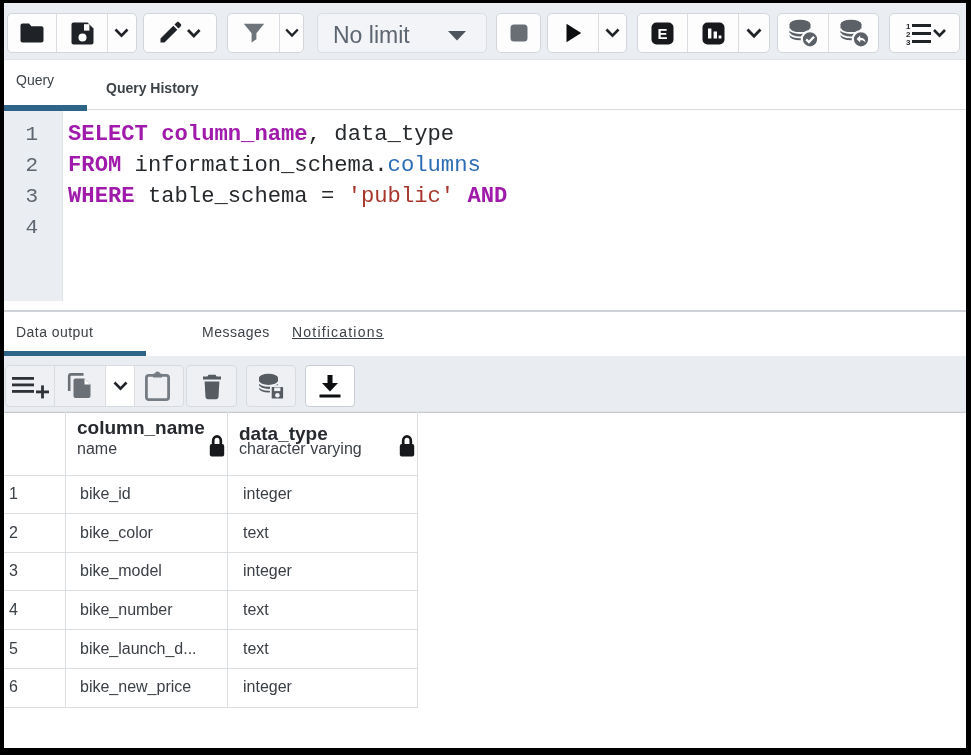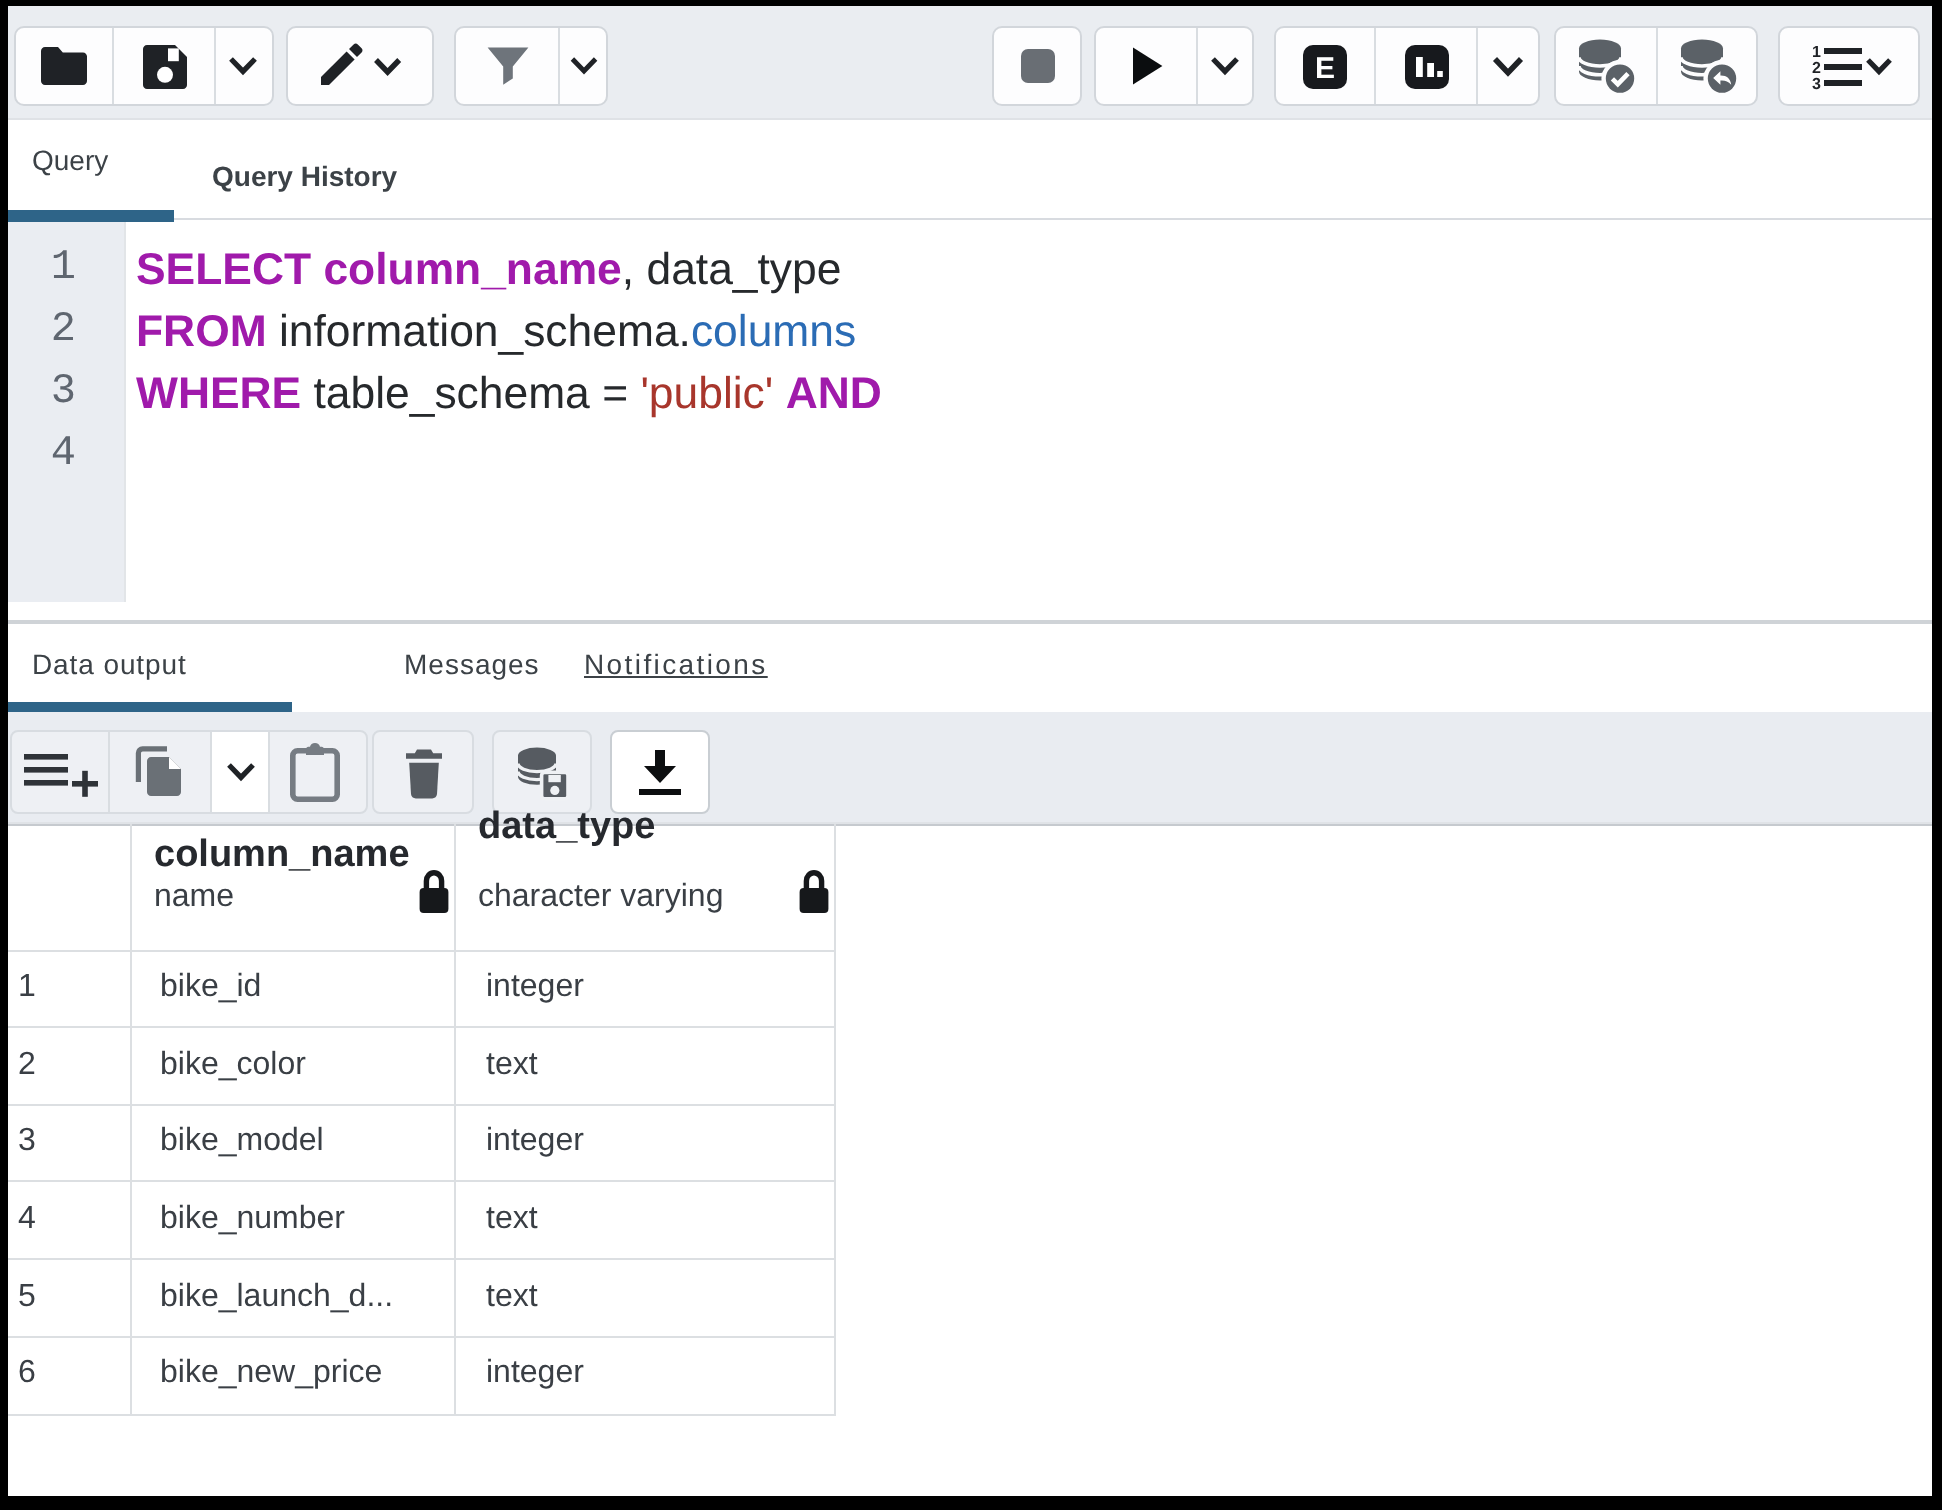--- a/index.html
+++ b/index.html
@@ -15,21 +15,21 @@
 .bcell + .bcell { border-left:1px solid #d9dde1; }
 
 
 .tabrow { position:absolute; background:#fff; }
 .tabtxt { position:absolute; color:#3c4247; font-size:14px; }
 .bluebar { position:absolute; background:#2e6488; }
 
 
 #gutter { position:absolute; left:0; top:108px; width:59px; height:190px; background:#eaedf2; border-right:1px solid #e2e5e8; }
 .lnum { position:absolute; width:34px; text-align:right; color:#5f6670; font-family:"Liberation Mono", monospace; font-size:21px; line-height:31px; }
-.codeline { position:absolute; left:64px; font-family:Liberation Sans, sans-serif; font-size:22.2px; line-height:31px; white-space:pre; color:#26292c; }
+.codeline { position:absolute; left:64px; font-family:Liberation Mono, monospace; font-size:22.2px; line-height:31px; white-space:pre; color:#26292c; }
 .kw { color:#a01aab; font-weight:bold; }
 .str { color:#a8362c; }
 .blu { color:#2b6cb5; }
 
 
 #rtbar { position:absolute; left:0; top:353px; width:962px; height:56px; background:#e9ecf1; border-bottom:1px solid #e0e3e7; }
 .rgroup { position:absolute; top:362px; height:42px; border:1px solid #d8dce1; border-radius:4px; background:#eef0f4; display:flex; }
 .rcell { height:100%; display:flex; align-items:center; justify-content:center; }
 .rcell + .rcell { border-left:1px solid #d9dde1; }
 .rwhite { background:#fff; }
@@ -80,20 +80,26 @@
           <path fill="#6e747b" d="M0.8 0.8 L21.2 0.8 L13.4 10.2 L13.4 16.2 L8.6 19.4 L8.6 10.2 Z"></path>
         </svg>
     </div>
     <div class="bcell" style="width:24px;">
       <svg width="14" height="10" viewBox="0 0 14 10">
           <path d="M1.2 1.5 L7 7.5 L12.8 1.5" fill="none" stroke="#1f2226" stroke-width="2.4"></path>
         </svg>
     </div>
   </div>
 
+  <div class="abs" style="left:313px; top:10px; width:170px; height:40px; background:#f2f4f7; border:1px solid #dbdfe4; border-radius:5px;">
+    <div class="abs" style="left:15px; top:8px; font-size:23px; color:#5d6570;">No limit</div>
+    <svg class="abs" style="left:129px; top:16px;" width="20" height="11" viewBox="0 0 20 11">
+        <path fill="#4d545e" d="M1 1 L19 1 L10 10.5 Z"></path>
+      </svg>
+  </div>
 
   <div class="btngroup" style="left:492px; width:45px;">
     <div class="bcell" style="width:43px;">
       <svg width="18" height="18" viewBox="0 0 18 18">
           <rect x="0.5" y="0.5" width="17" height="17" rx="3.5" fill="#696e74"></rect>
         </svg>
     </div>
   </div>
 
   <div class="btngroup" style="left:543px; width:80px;">
@@ -257,21 +263,21 @@
   <div class="gline" style="left:0; top:472px; width:414px; height:1px;"></div>
   <div class="gline" style="left:0; top:510px; width:414px; height:1px;"></div>
   <div class="gline" style="left:0; top:549px; width:414px; height:1px;"></div>
   <div class="gline" style="left:0; top:587px; width:414px; height:1px;"></div>
   <div class="gline" style="left:0; top:626px; width:414px; height:1px;"></div>
   <div class="gline" style="left:0; top:665px; width:414px; height:1px;"></div>
   <div class="gline" style="left:0; top:704px; width:414px; height:1px;"></div>
 
   <div class="ghead" style="left:73px; top:414px;">column_name</div>
   <div class="gtext" style="left:73px; top:437px;">name</div>
-  <div class="ghead" style="left:235px; top:400px;">data_type</div>
+  <div class="ghead" style="left:235px; top:420px;">data_type</div>
   <div class="gtext" style="left:235px; top:437px;">character varying</div>
   <svg class="abs" style="left:205px; top:431px;" width="16" height="25" viewBox="0 0 16 25">
       <path d="M4.2 10 L4.2 6.5 C4.2 4.2 5.9 2.4 8 2.4 C10.1 2.4 11.8 4.2 11.8 6.5 L11.8 10" fill="none" stroke="#16181b" stroke-width="2.7"></path>
       <rect x="0.8" y="10" width="14.4" height="12.5" rx="2" fill="#16181b"></rect>
     </svg>
   <svg class="abs" style="left:395px; top:431px;" width="16" height="25" viewBox="0 0 16 25">
       <path d="M4.2 10 L4.2 6.5 C4.2 4.2 5.9 2.4 8 2.4 C10.1 2.4 11.8 4.2 11.8 6.5 L11.8 10" fill="none" stroke="#16181b" stroke-width="2.7"></path>
       <rect x="0.8" y="10" width="14.4" height="12.5" rx="2" fill="#16181b"></rect>
     </svg>
 

